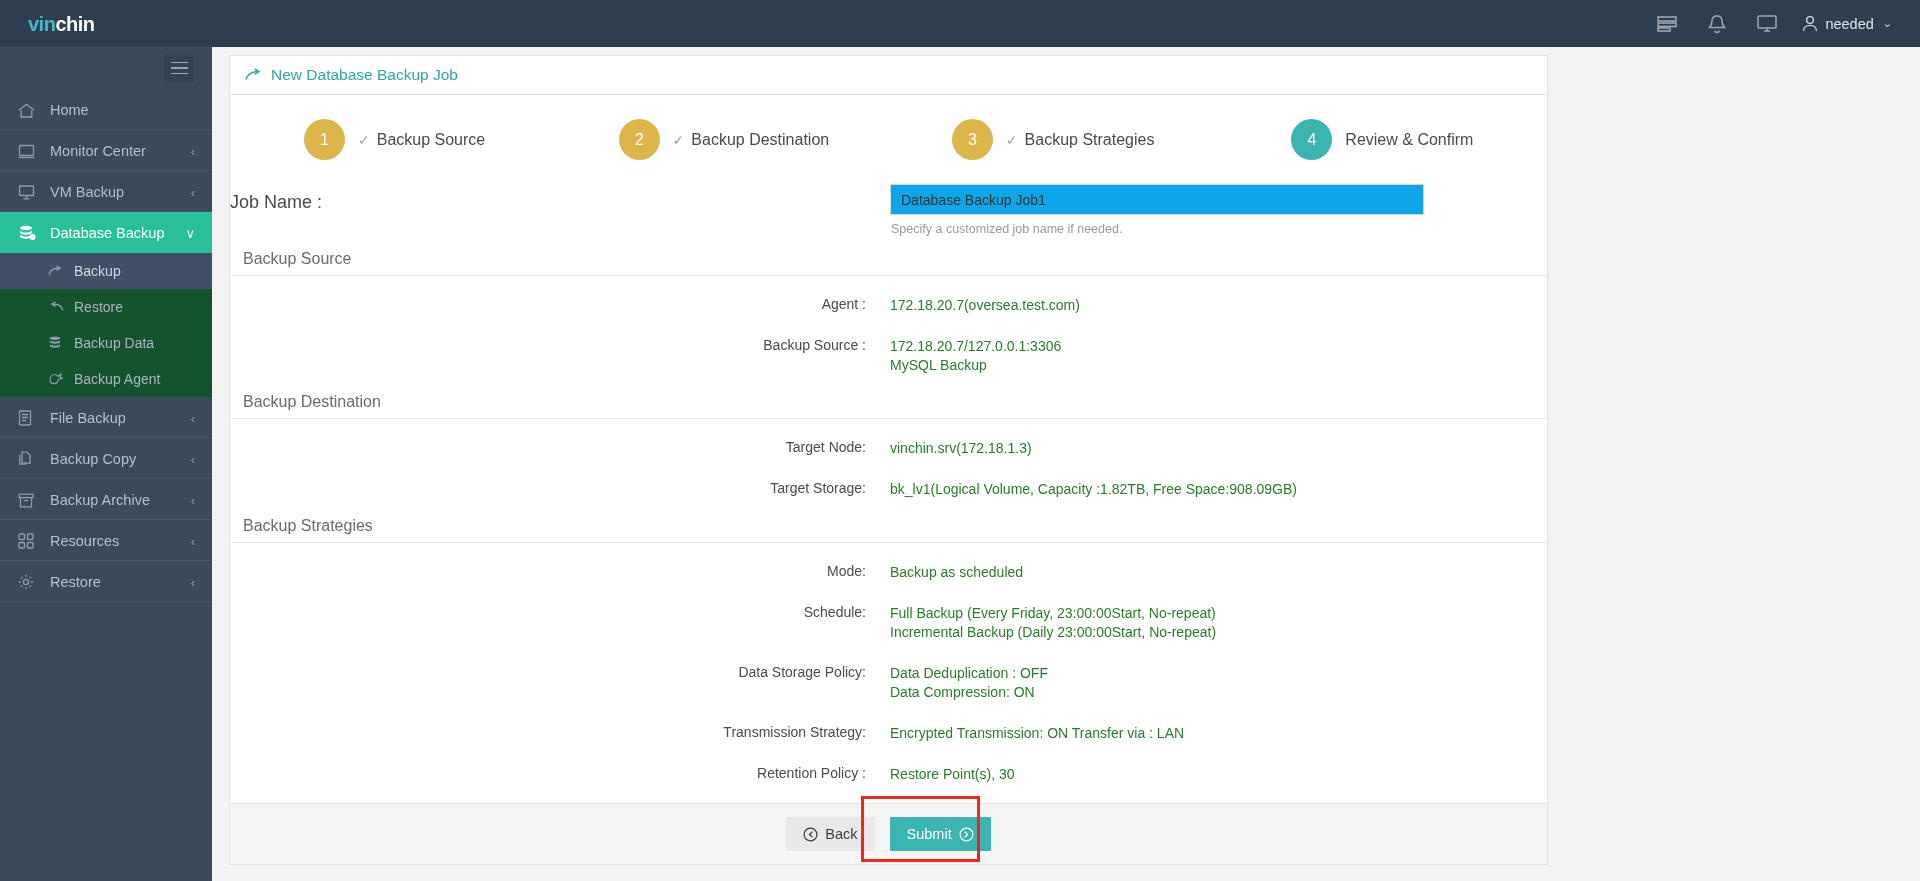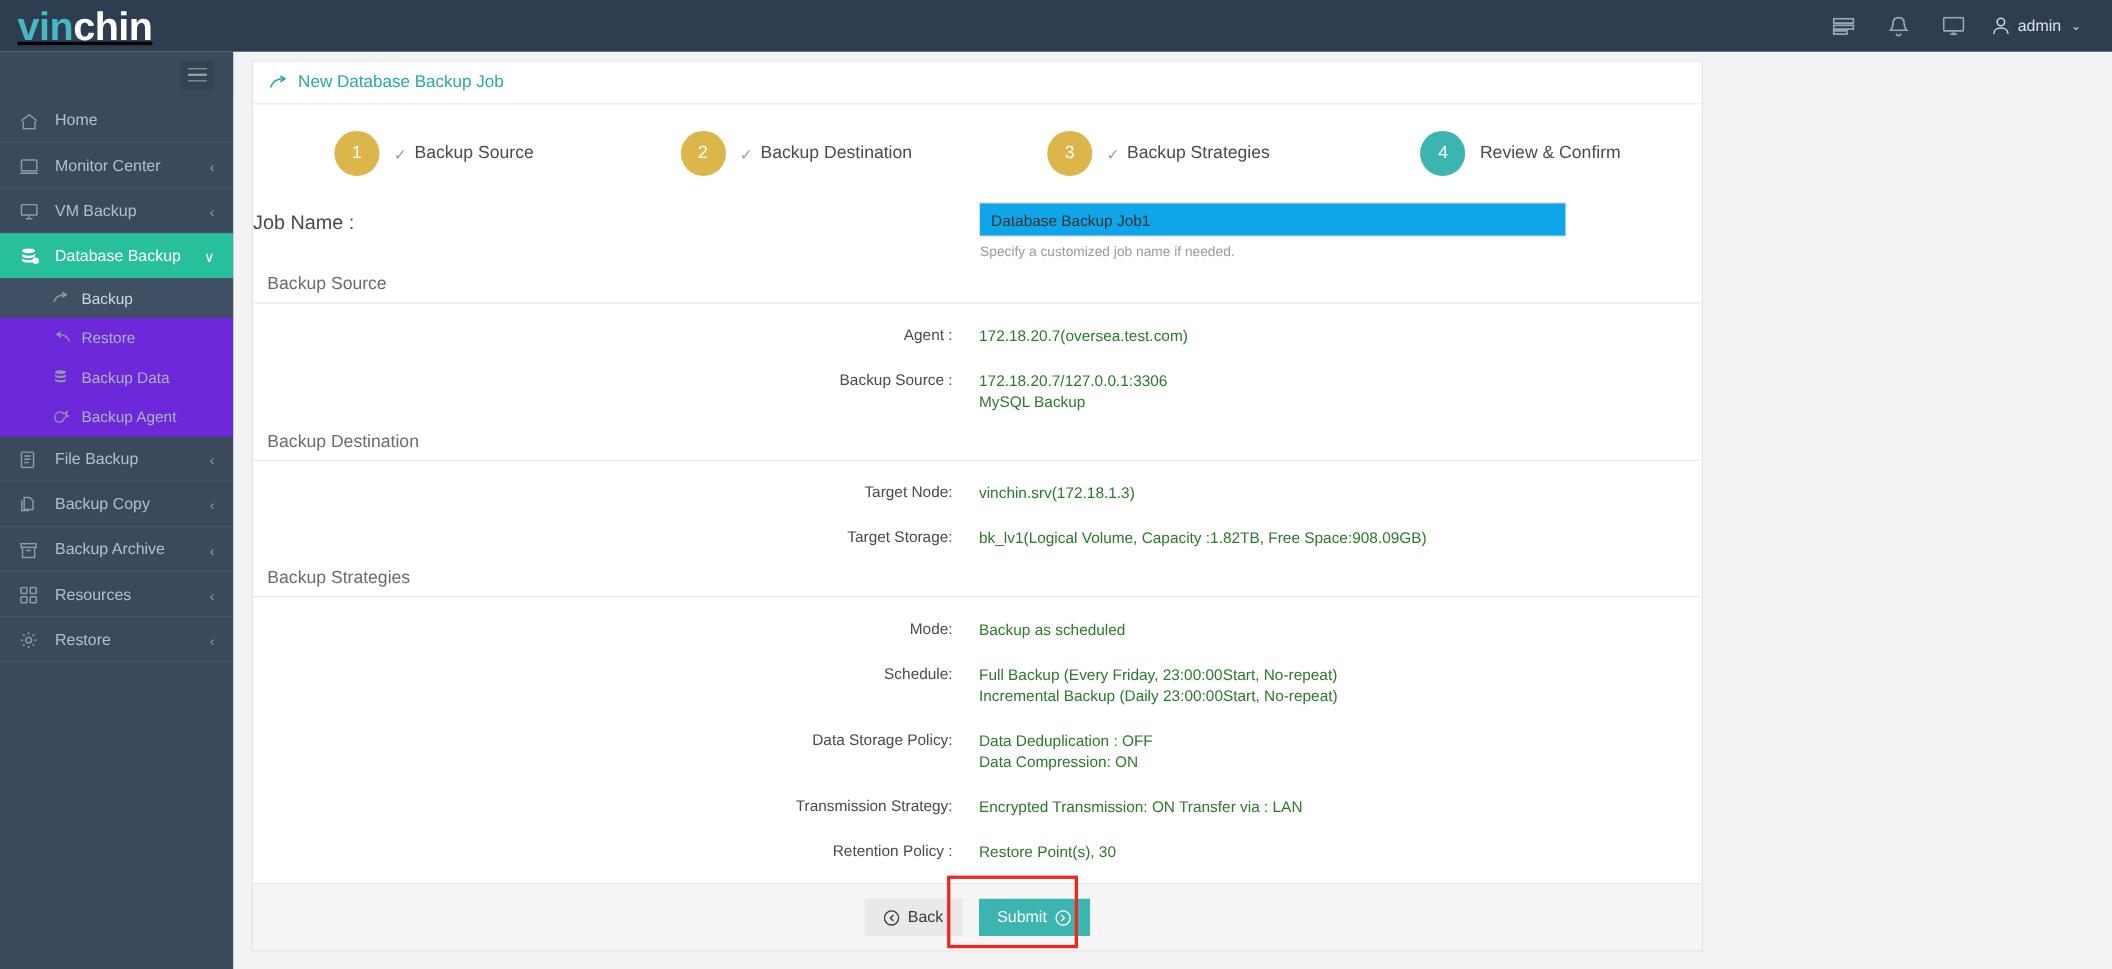--- a/index.html
+++ b/index.html
@@ -12,23 +12,23 @@
 
   
   .topbar {
     position: absolute; top: 0; left: 0;
     width: 1920px; height: 47px;
     background: #2d3e50;
     display: flex; align-items: center;
     z-index: 30;
   }
   .logo {
-    width: 212px; padding-left: 16px;
-    font-size: 36px; font-weight: bold;
-    letter-spacing: -0.5px; line-height: 1; text-decoration: underline;
+    width: 212px; padding-left: 28px;
+    font-size: 20px; font-weight: bold;
+    letter-spacing: -0.5px; line-height: 1;
   }
   .logo .lg-a { color: #45b8c4; }
   .logo .lg-b { color: #ffffff; }
   .topbar-spacer { flex: 1; }
   .topbar-icons {
     display: flex; align-items: center;
     gap: 0px; padding-right: 22px;
   }
   .tb-icon {
     width: 50px; height: 47px;
@@ -81,21 +81,21 @@
   .nav-item .ncaret {
     position: absolute; right: 17px; font-size: 13px; color: #8e9bab;
   }
   .nav-item.active {
     background: #27c09b; color: #ffffff;
   }
   .nav-item.active .nic { color: #ffffff; }
   .nav-item.active .ncaret { color: #ffffff; }
   .nav-item.active::after { background: transparent; }
 
-  .subnav { background: #6d28d9; }
+  .subnav { background: #14532d; }
   .sub-item {
     height: 36px; display: flex; align-items: center;
     padding-left: 48px; color: #aab5c2; font-size: 14px;
     position: relative;
   }
   .sub-item .sic {
     width: 22px; display: flex; align-items: center; color: #8e9bab; flex:none;
   }
   .sub-item .slabel { margin-left: 4px; }
   .sub-item.sel { background: #3f5065; color: #cfd8e2; }
@@ -233,21 +233,21 @@
       <svg width="20" height="17" viewBox="0 0 20 17" fill="none" stroke="#9aa7b5" stroke-width="1.5">
         <rect x="1" y="1" width="18" height="12" rx="1"></rect>
           <path d="M7 16h6M10 13v3"></path>
       </svg>
     </div>
     <div class="tb-user">
       <svg width="16" height="17" viewBox="0 0 16 17" fill="none" stroke="#cfd6de" stroke-width="1.4">
         <circle cx="8" cy="5" r="3.4"></circle>
           <path d="M1.5 16c0-3.6 2.9-5.6 6.5-5.6s6.5 2 6.5 5.6"></path>
       </svg>
-      <span>admin</span>
+      <span>needed</span>
       <span class="chev">⌄</span>
     </div>
   </div>
 </div>
 
 <div class="sidebar">
   <div class="ham-row">
     <div class="ham-btn">
       <i></i>
       <i></i>

